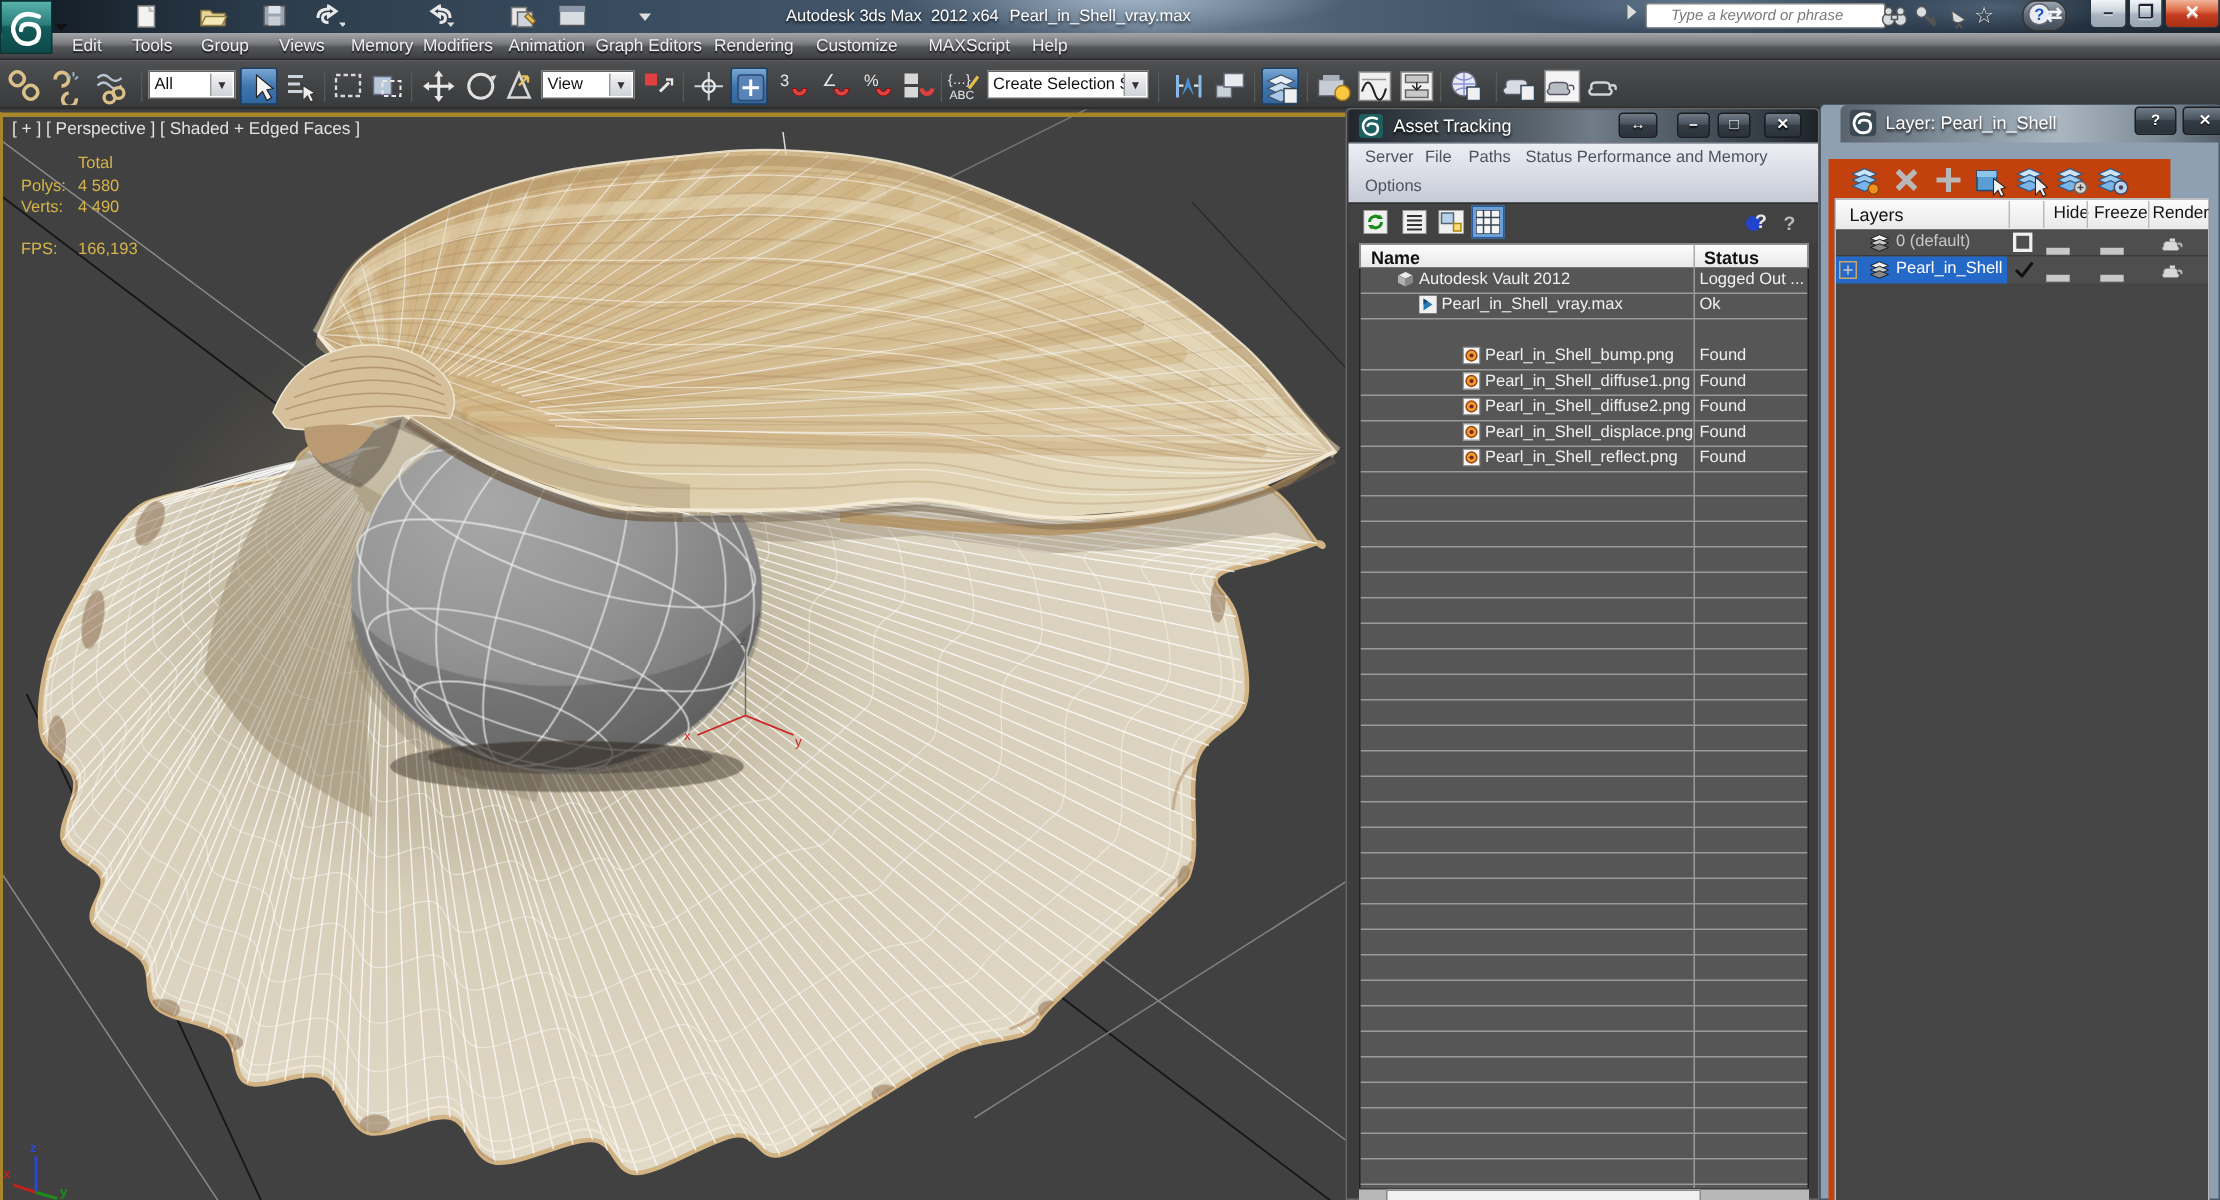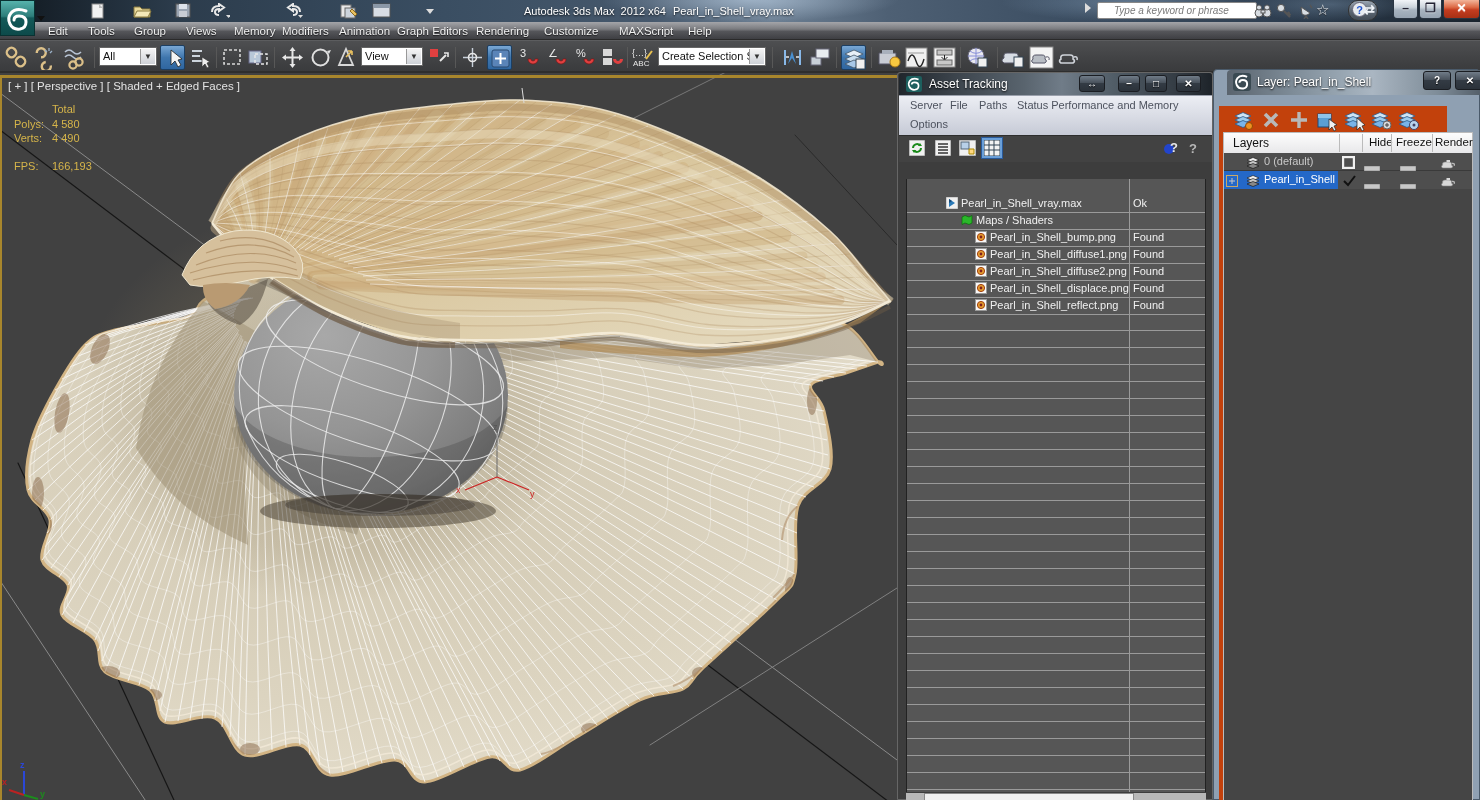--- a/index.html
+++ b/index.html
@@ -782,36 +782,43 @@
         <path d="M0,5 h16 M5,0 v16 M10,0 v16 M0,10 h16" stroke="#345"></path>
       </svg>
       <svg class="abs" style="left:263px;top:3px" width="18" height="18">
         <circle cx="7" cy="10" r="5" fill="#2244cc"></circle>
         <text x="8" y="13" font-size="13" font-weight="bold" fill="#e8e8e8" font-family="Liberation Sans">?</text>
       </svg>
       <svg class="abs" style="left:288px;top:3px" width="18" height="18">
         <text x="2" y="14" font-size="13" font-weight="bold" fill="#b8b8b8" font-family="Liberation Sans">?</text>
       </svg>
     </div>
+    <div class="abs thead" style="left:8px;top:89px;width:300px;height:17px;border:1px solid #888;border-bottom:1px solid #777">
+      <span class="abs" style="left:7px;top:2px;font-weight:bold">Name</span>
+      <span class="abs" style="left:229px;top:2px;font-weight:bold">Status</span>
+      <div class="abs" style="left:222px;top:0;width:1px;height:17px;background:#aaa"></div>
+    </div>
     <div class="abs" style="left:8px;top:106px;width:300px;height:613px;background:#565656;border-left:1px solid #222;border-right:1px solid #222;overflow:hidden">
+      <div class="trow" style="top:0px;height:17px">
+        <span class="abs" style="left:24px;top:1px"><svg width="12" height="12">
+            <path d="M6,1 L11,3.5 L6,6 L1,3.5 Z" fill="#e8e8e8" stroke="#555" stroke-width="0.5"></path>
+            <path d="M1,3.5 L6,6 L6,11 L1,8.5 Z" fill="#b0b0b0"></path>
+            <path d="M11,3.5 L6,6 L6,11 L11,8.5 Z" fill="#888"></path>
+          </svg></span>
+        <span class="abs" style="left:39px;top:1px">Autodesk Vault 2012</span>
+        <span class="abs" style="left:226px;top:1px">Logged Out ...</span>
+      </div>
       <div class="trow" style="top:17px;height:17px">
         <span class="abs" style="left:39px;top:1px"><svg width="12" height="12">
             <rect width="12" height="12" fill="#f0f0f0" stroke="#888" stroke-width="0.6"></rect>
             <path d="M3,2 L9,6 L3,10 Z" fill="#2a7ab8"></path>
             <path d="M3,2 L6,4 L3,6 Z" fill="#174a78"></path>
           </svg></span>
         <span class="abs" style="left:54px;top:1px">Pearl_in_Shell_vray.max</span>
         <span class="abs" style="left:226px;top:1px">Ok</span>
-      </div>
-      <div class="trow" style="top:34px;height:17px">
-        <span class="abs" style="left:54px;top:1px"><svg width="12" height="12">
-            <path d="M1,3 L4,1.5 L8,3 L11,1.5 L11,9 L8,10.5 L4,9 L1,10.5 Z" fill="#2ab82a" stroke="#0a6a0a" stroke-width="0.7"></path>
-          </svg></span>
-        <span class="abs" style="left:69px;top:1px">Maps / Shaders</span>
-        <span class="abs" style="left:226px;top:1px"></span>
       </div>
       <div class="trow" style="top:51px;height:17px">
         <span class="abs" style="left:68px;top:1px"><svg width="12" height="12">
             <rect x="0.5" y="0.5" width="11" height="11" fill="#f8f8f8" stroke="#999"></rect>
             <circle cx="6" cy="6" r="3.6" fill="#e8a030" stroke="#a04010"></circle>
             <circle cx="6" cy="6" r="1.4" fill="#802020"></circle>
           </svg></span>
         <span class="abs" style="left:83px;top:1px">Pearl_in_Shell_bump.png</span>
         <span class="abs" style="left:226px;top:1px">Found</span>
       </div>

